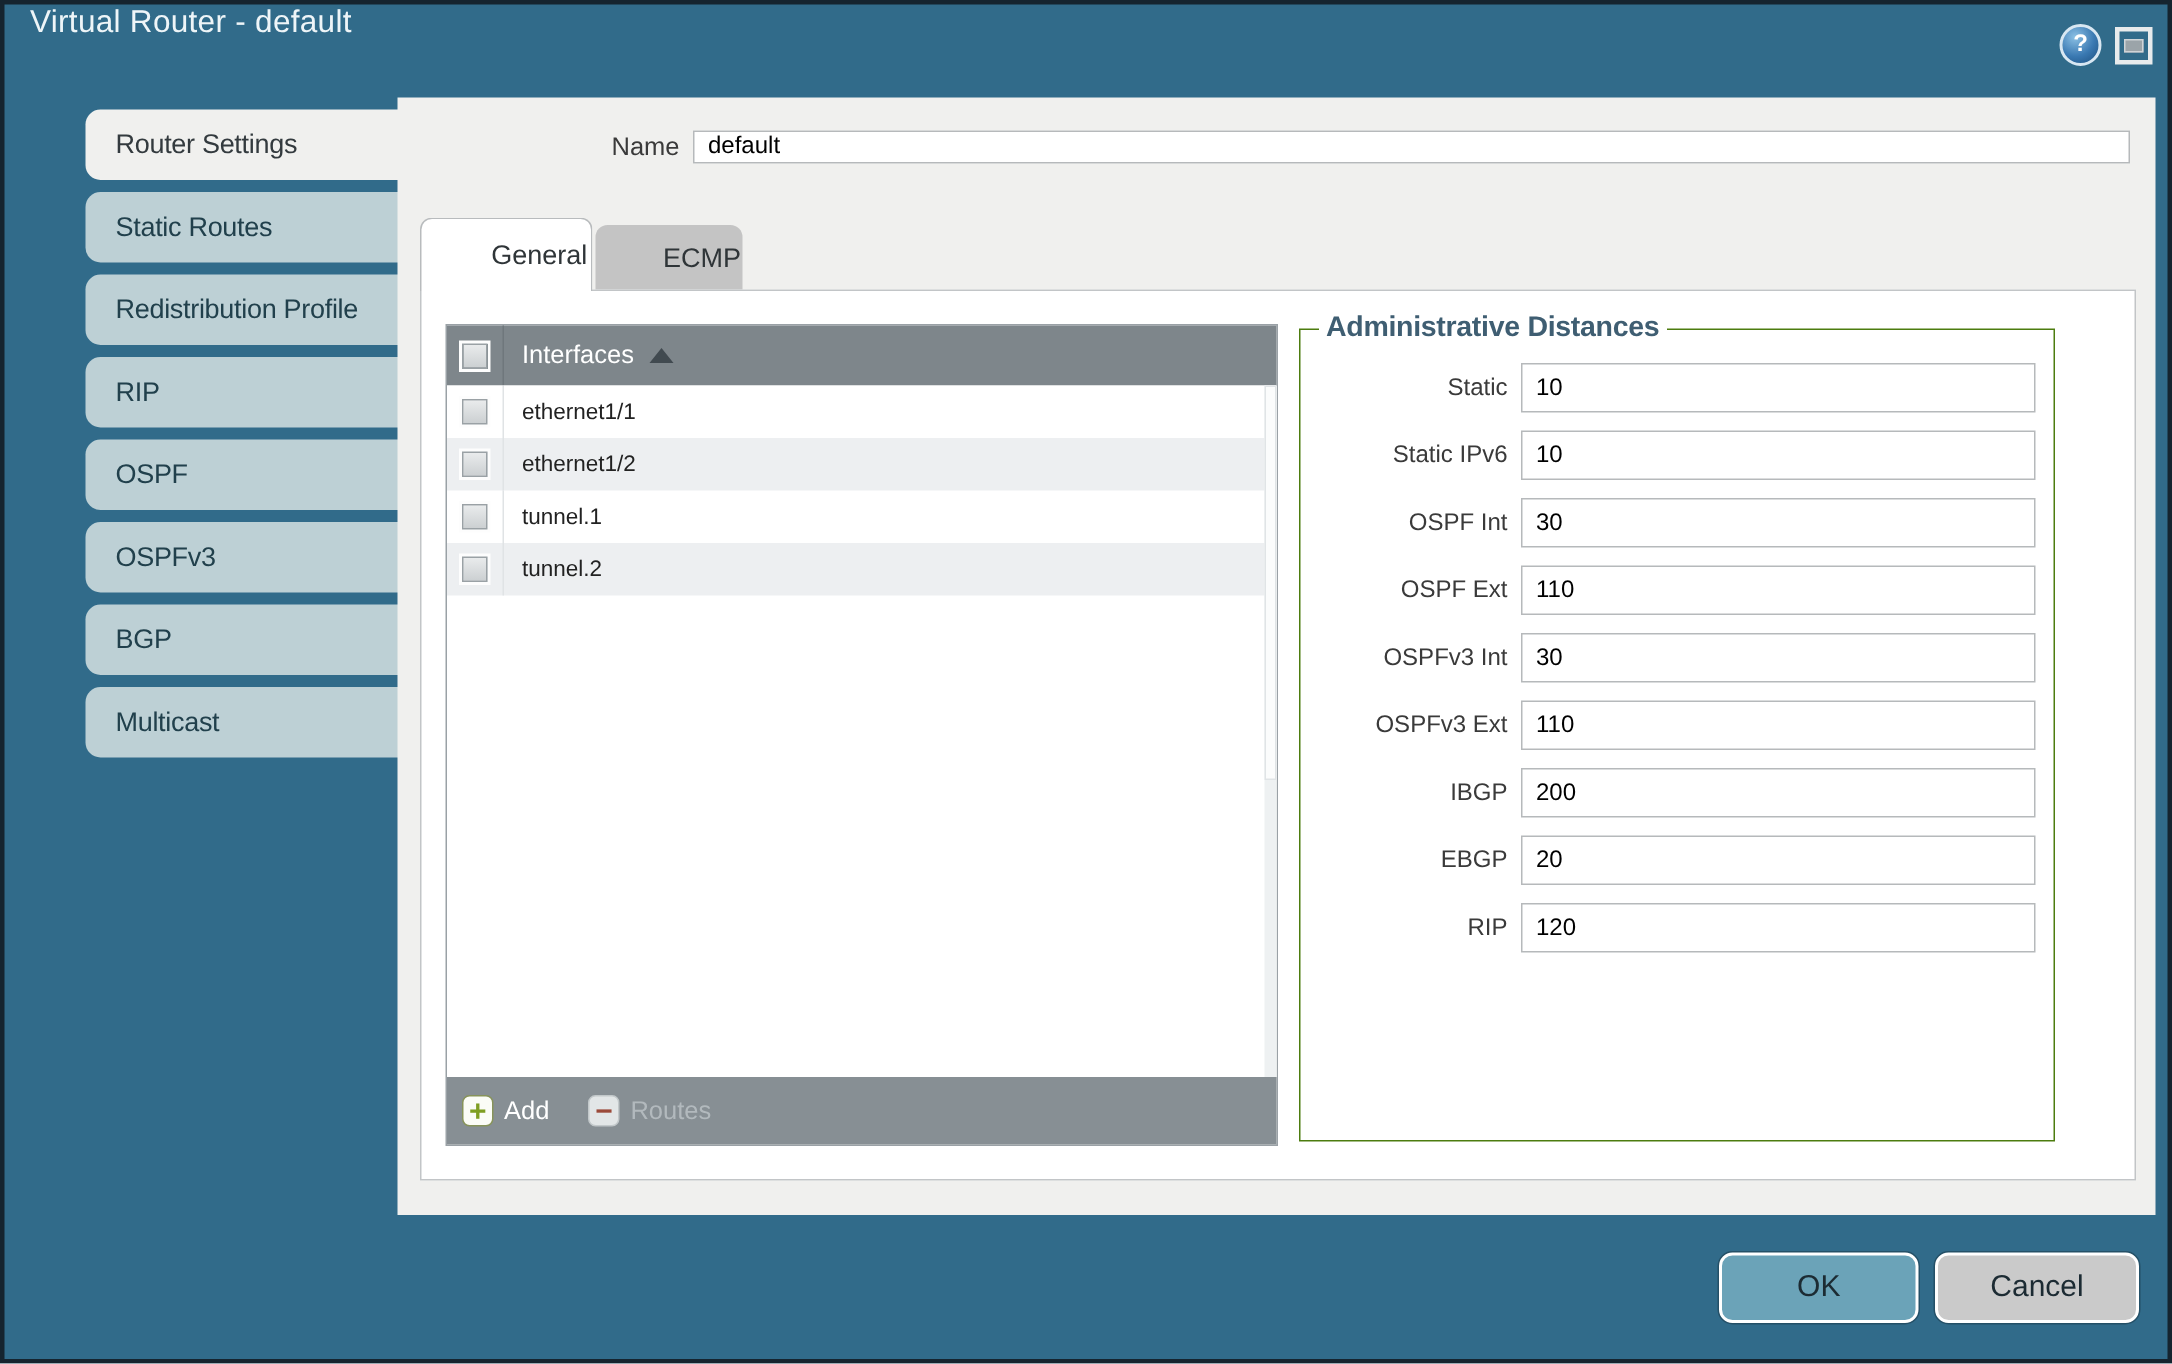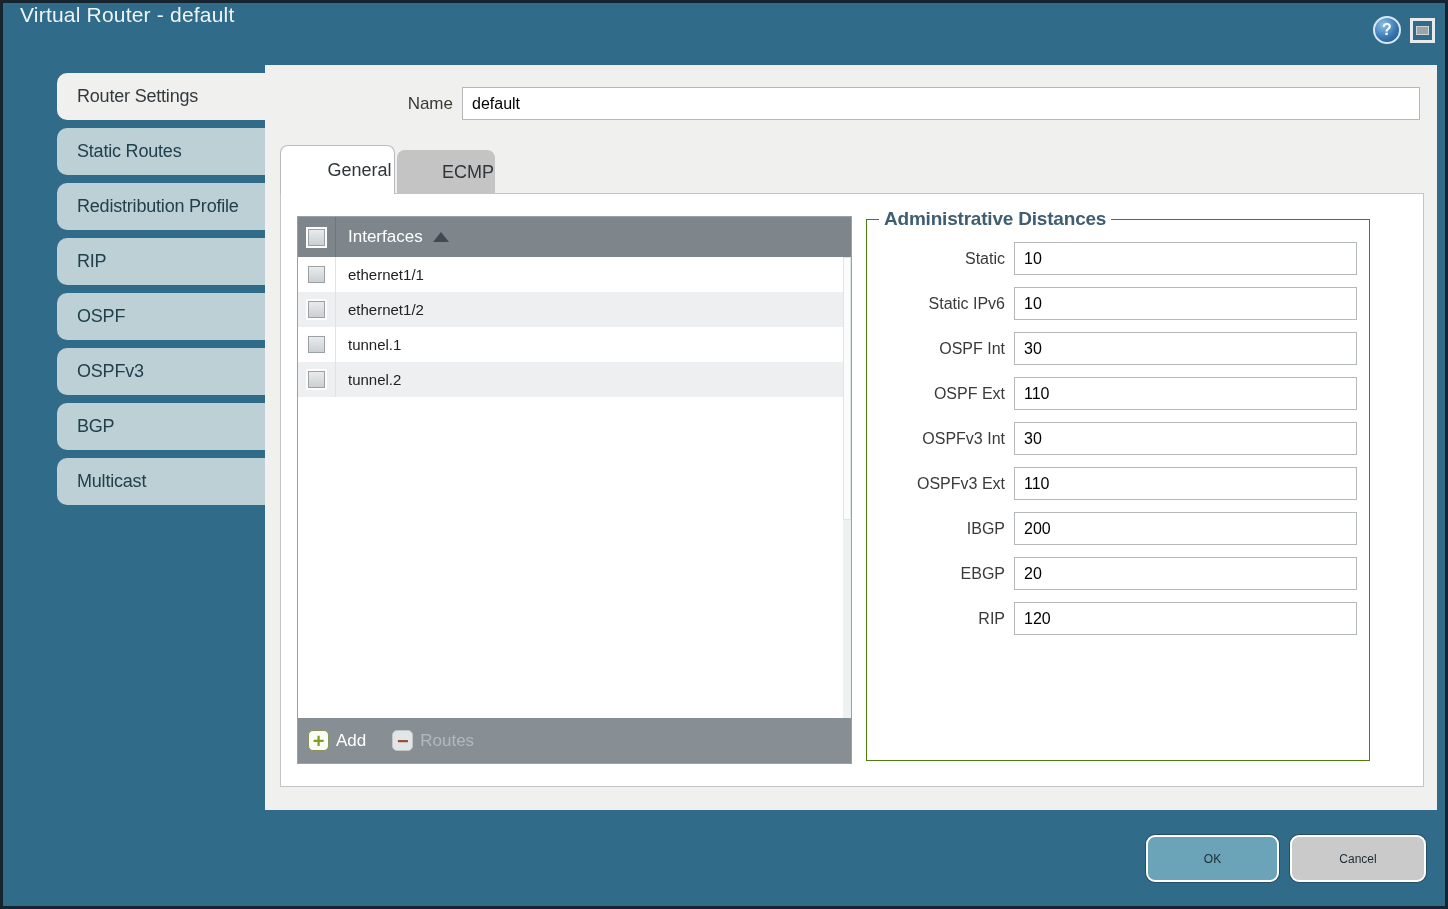--- a/index.html
+++ b/index.html
@@ -26,21 +26,21 @@
   .side-tab{height:47px; margin:0 0 8px 10px; width:252px; background:var(--sidebar-tab);
     border-radius:10px; display:flex; align-items:center; padding-left:20px; cursor:pointer;}
   .side-tab span{font-size:18px; color:var(--sidebar-tab-text); letter-spacing:-.2px;}
   .side-tab.active{background:var(--panel); border-radius:10px 0 0 10px;}
   .side-tab.active span{color:#333a3e;}
 
   
   .content{position:absolute; left:262px; top:62px; right:8px; bottom:96px; background:var(--panel);}
   .name-row{position:absolute; top:22px; right:17px; left:0; display:flex; align-items:center; justify-content:flex-end;}
   .name-label{font-size:17px; color:#3a3a3a; margin-right:9px;}
-  .name-input{width:958px; height:33px; border:1px solid var(--input-border); background:#fff; font-size:16px; padding:0 9px; font-family:inherit;}
+  .name-input{width:958px; height:22px; border:1px solid var(--input-border); background:#fff; font-size:16px; padding:0 9px; font-family:inherit;}
 
   .tabstrip{position:absolute; top:80px; left:15px; display:flex; align-items:flex-end;}
   .top-tab{cursor:pointer; text-align:center; font-size:18px; color:#2f3538; border-radius:8px 8px 0 0;padding-left:44px;}
   .top-tab.active{width:115px; height:49px; line-height:48px; background:#fff; border:1px solid #b8bbbd; border-bottom:none; position:relative; z-index:3;}
   .top-tab.inactive{width:98px; height:44px; line-height:44px; background:#c4c4c4; margin-left:2px;}
 
   .tab-panel{position:absolute; top:128px; left:15px; right:13px; bottom:23px; background:#fff; border:1px solid #c2c5c7; z-index:2;}
 
   
   .iface-table{position:absolute; left:16px; top:22px; width:555px; bottom:22px; display:flex; flex-direction:column; border:1px solid #9aa1a6;}
@@ -67,21 +67,21 @@
 
   
   .admin-fieldset{position:absolute; left:585px; top:14px; width:504px; bottom:25px; border:1px solid #4d7c0f; padding:12px 12px 0 10px;}
   .admin-fieldset legend{font-size:19px; font-weight:bold; color:var(--legend); padding:0 5px; margin-left:2px; letter-spacing:-.2px;}
   .field-row{display:flex; align-items:center; margin-bottom:12px;}
   .field-row label{flex:1 1 auto; text-align:right; padding-right:9px; font-size:16px; color:#3a3a3a;}
   .field-row input{width:343px; height:33px; border:1px solid var(--input-border); background:#fff; font-size:16px; padding:0 9px; font-family:inherit; flex:0 0 343px;}
 
   
   .footer-buttons{position:absolute; right:19px; bottom:24px; display:flex; gap:11px;}
-  .btn{height:47px; border:2px solid #fff; border-radius:9px; font-size:12px; color:#1c2b33; display:flex; align-items:center; justify-content:center; cursor:pointer; box-shadow:0 0 0 1px rgba(0,0,0,.25); font-family:inherit;}
+  .btn{height:47px; border:2px solid #fff; border-radius:9px; font-size:20px; color:#1c2b33; display:flex; align-items:center; justify-content:center; cursor:pointer; box-shadow:0 0 0 1px rgba(0,0,0,.25); font-family:inherit;}
   .btn.ok{width:133px; background:var(--ok);}
   .btn.cancel{width:136px; background:var(--cancel);}
 </style>
 </head>
 <body>
 
 <div class="dialog">
 
   <div class="titlebar">
     <div class="title">Virtual Router - default</div>

